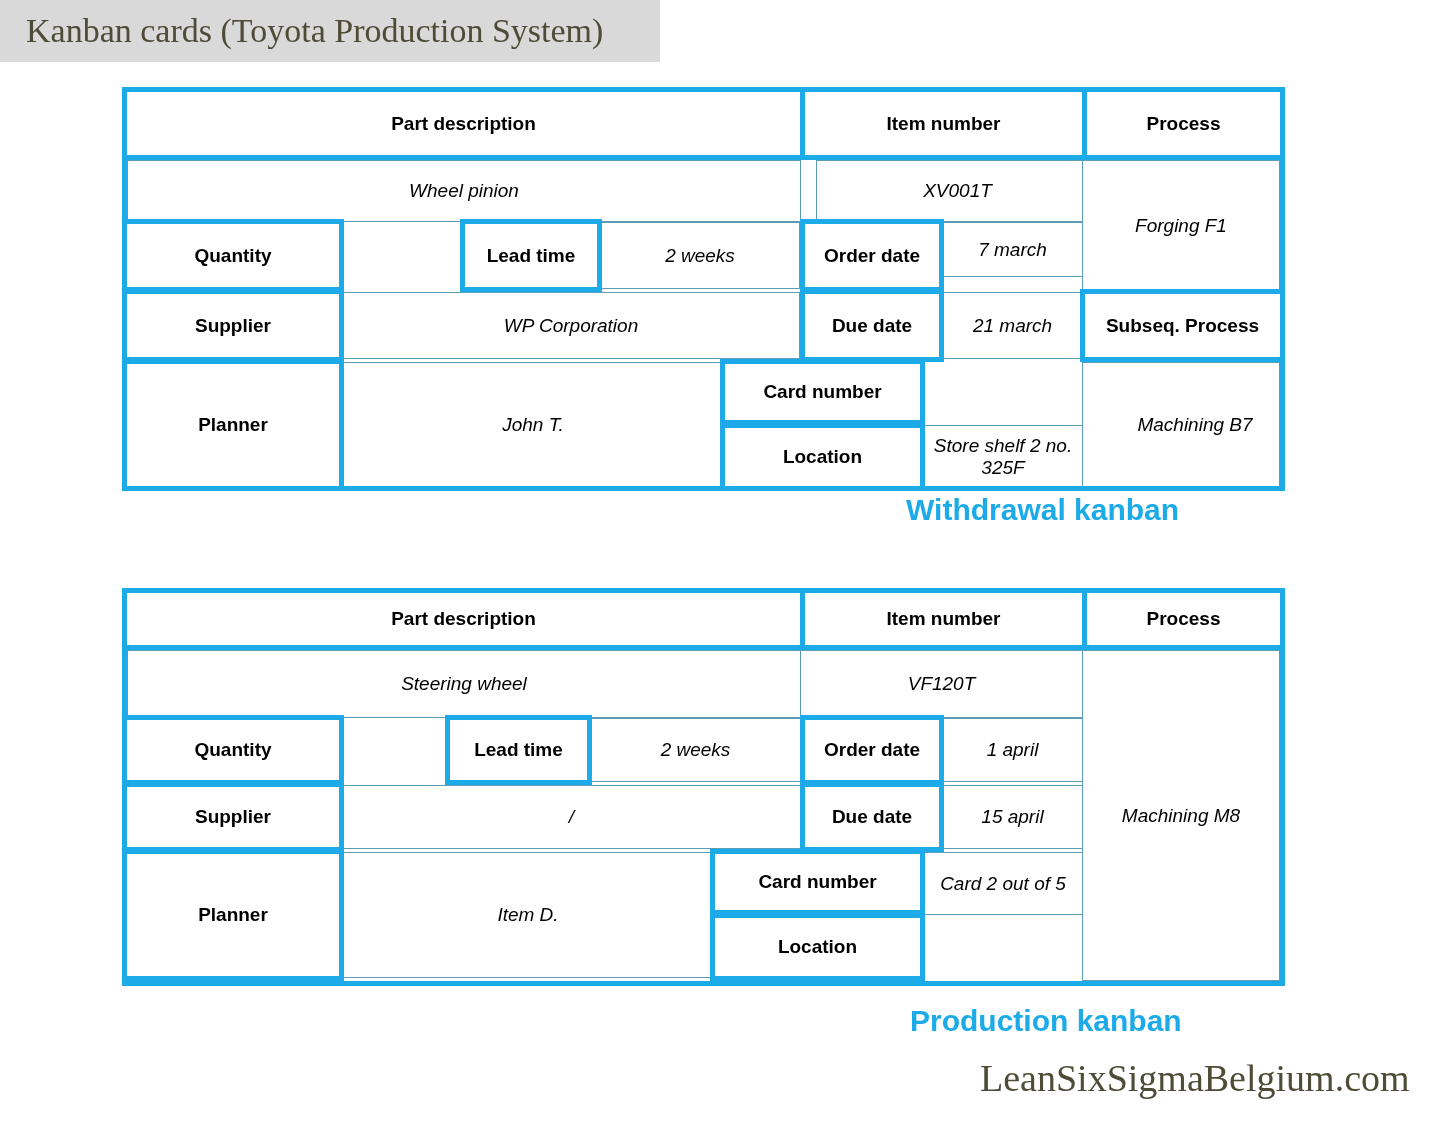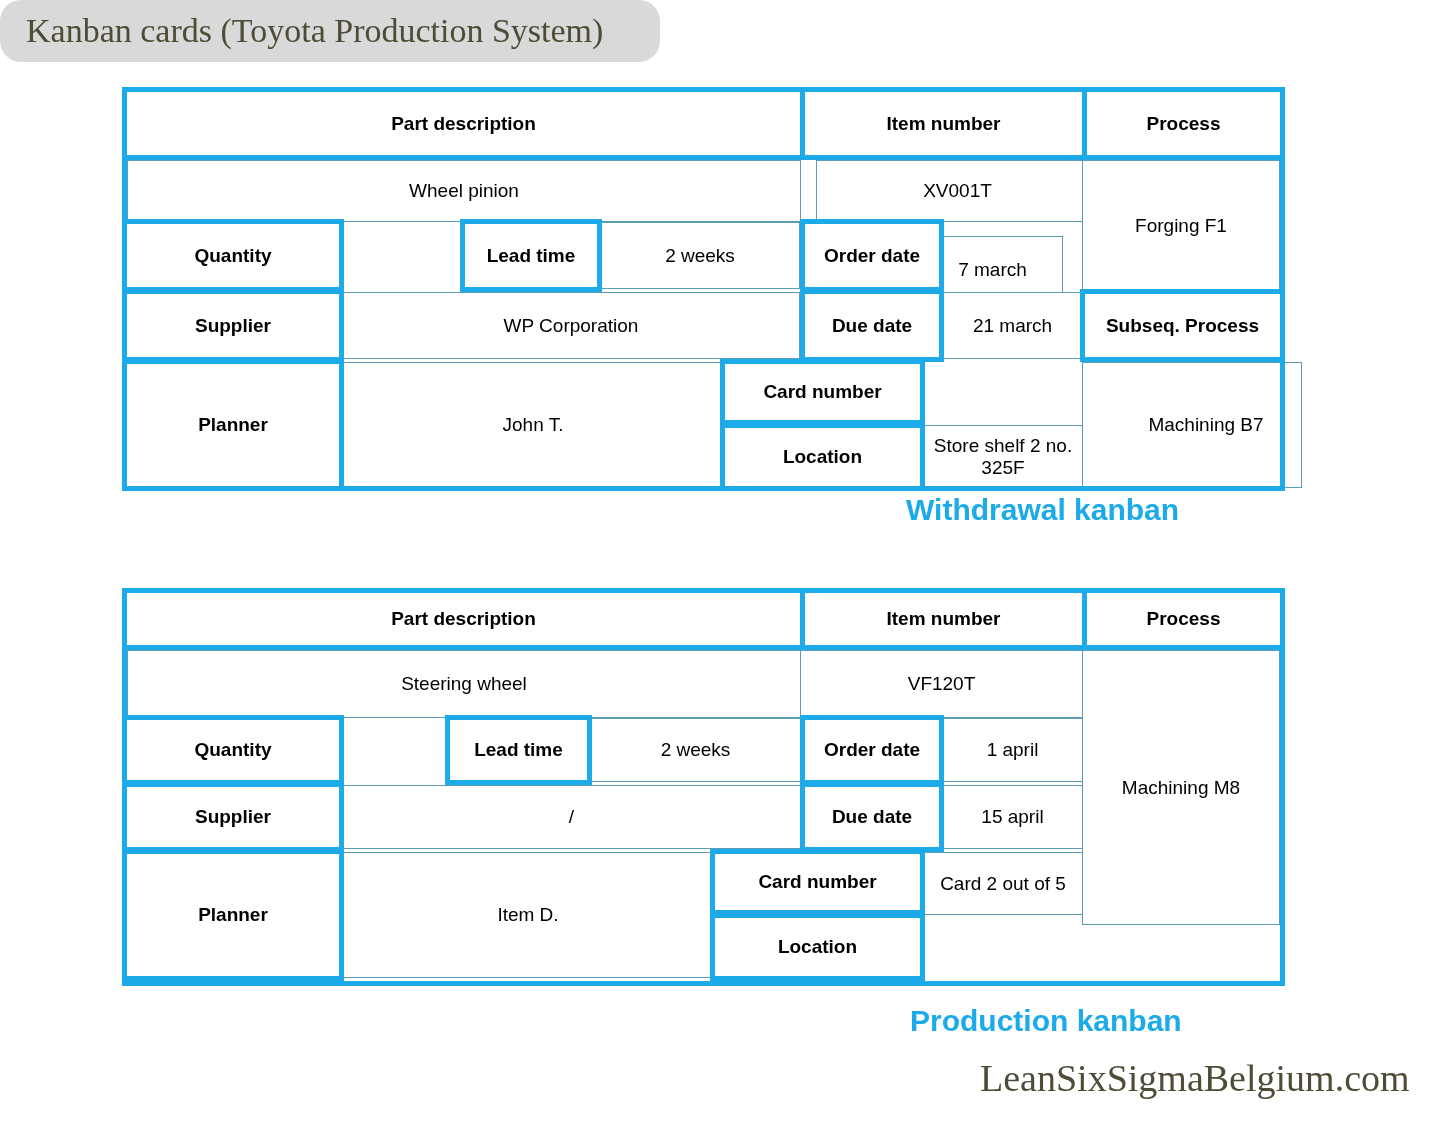--- a/index.html
+++ b/index.html
@@ -16,21 +16,20 @@
   }
 
   
   #title-band {
     position: absolute;
     left: 0;
     top: 0;
     width: 660px;
     height: 62px;
     background: #d9d9d9;
-    border-radius: 21px;
   }
   #title-text {
     position: absolute;
     left: 26px;
     top: 12px;
     font-family: "Liberation Serif", serif;
     font-size: 34px;
     color: #4e4b37;
     letter-spacing: 0px;
     white-space: nowrap;
@@ -59,20 +58,21 @@
     align-items: center;
     justify-content: center;
     text-align: center;
     font-size: 19px;
     color: #000000;
     background: #ffffff;
     line-height: 1.15;
   }
   .cell.thin {
     border: 1px solid #5c9cb6;
+    font-style: italic;
   }
   .cell.bold-box {
     border: 5px solid #1cabe8;
     z-index: 6;
   }
   .cell.hdr {
     font-weight: bold;
   }
   .cell.lbl {
     font-weight: bold;
@@ -128,54 +128,54 @@
 
   <div class="cell thin" style="left:5px; top:73px; width:674px; height:62px;">Wheel  pinion</div>
   <div class="cell thin" style="left:678px; top:73px; width:283px; height:62px;margin-left:16px;">XV001T</div>
 
   <div class="cell thin" style="left:960px; top:73px; width:198px; height:132px;">Forging F1</div>
 
   <div class="cell lbl bold-box" style="left:0px; top:132px; width:222px; height:73px;">Quantity</div>
   <div class="cell lbl bold-box" style="left:338px; top:132px; width:142px; height:73px;">Lead time</div>
   <div class="cell thin" style="left:478px; top:135px; width:200px; height:67px;">2 weeks</div>
   <div class="cell lbl bold-box" style="left:678px; top:132px; width:144px; height:73px;">Order date</div>
-  <div class="cell thin" style="left:800px; top:135px; width:141px; height:67px;margin-top:14px;">7 march</div>
+  <div class="cell thin" style="left:820px; top:135px; width:141px; height:55px;">7 march</div>
 
   <div class="cell lbl bold-box" style="left:0px; top:202px; width:222px; height:73px;">Supplier</div>
   <div class="cell thin" style="left:220px; top:205px; width:458px; height:67px;">WP Corporation</div>
   <div class="cell lbl bold-box" style="left:678px; top:202px; width:144px; height:73px;">Due date</div>
   <div class="cell thin" style="left:820px; top:205px; width:141px; height:67px;">21 march</div>
   <div class="cell lbl bold-box" style="left:958px; top:202px; width:205px; height:73px;">Subseq. Process</div>
 
   <div class="cell lbl bold-box" style="left:0px; top:272px; width:222px; height:132px;">Planner</div>
   <div class="cell thin" style="left:220px; top:275px; width:382px; height:126px;">John T.</div>
   <div class="cell lbl bold-box" style="left:598px; top:272px; width:205px; height:66px;">Card number</div>
   <div class="cell lbl bold-box" style="left:598px; top:336px; width:205px; height:68px;">Location</div>
   <div class="cell thin" style="left:801px; top:338px; width:160px; height:63px;">Store shelf 2 no. 325F</div>
-  <div class="cell thin" style="left:960px; top:275px; width:220px; height:126px;padding-left:28px;">Machining B7</div>
+  <div class="cell thin" style="left:960px; top:275px; width:198px; height:126px;padding-left:28px;">Machining B7</div>
 
   <div class="card-frame"></div>
 </div>
 
 <div class="caption" style="left:906px; top:493px;">Withdrawal kanban</div>
 
 <div class="card" id="card-2" style="left:122px; top:588px; width:1163px; height:398px;">
 
   <div class="cell hdr" style="left:5px; top:5px; width:673px; height:52px;">Part description</div>
   <div class="cell hdr" style="left:683px; top:5px; width:277px; height:52px;">Item number</div>
   <div class="cell hdr" style="left:965px; top:5px; width:193px; height:52px;">Process</div>
 
   <div class="bar-h" style="left:0px; top:57px; width:1163px; height:5px;"></div>
   <div class="bar-v" style="left:678px; top:0px; height:62px;"></div>
   <div class="bar-v" style="left:960px; top:0px; height:62px;"></div>
 
   <div class="cell thin" style="left:5px; top:62px; width:674px; height:68px;">Steering wheel</div>
   <div class="cell thin" style="left:678px; top:62px; width:283px; height:68px;">VF120T</div>
 
-  <div class="cell thin" style="left:960px; top:62px; width:198px; height:275px;">Machining M8</div>
+  <div class="cell thin" style="left:960px; top:62px; width:198px; height:331px;">Machining M8</div>
 
   <div class="cell lbl bold-box" style="left:0px; top:127px; width:222px; height:70px;">Quantity</div>
   <div class="cell lbl bold-box" style="left:323px; top:127px; width:147px; height:70px;">Lead time</div>
   <div class="cell thin" style="left:468px; top:130px; width:211px; height:64px;">2 weeks</div>
   <div class="cell lbl bold-box" style="left:678px; top:127px; width:144px; height:70px;">Order date</div>
   <div class="cell thin" style="left:820px; top:130px; width:141px; height:64px;">1 april</div>
 
   <div class="cell lbl bold-box" style="left:0px; top:194px; width:222px; height:70px;">Supplier</div>
   <div class="cell thin" style="left:220px; top:197px; width:459px; height:64px;">/</div>
   <div class="cell lbl bold-box" style="left:678px; top:194px; width:144px; height:70px;">Due date</div>

